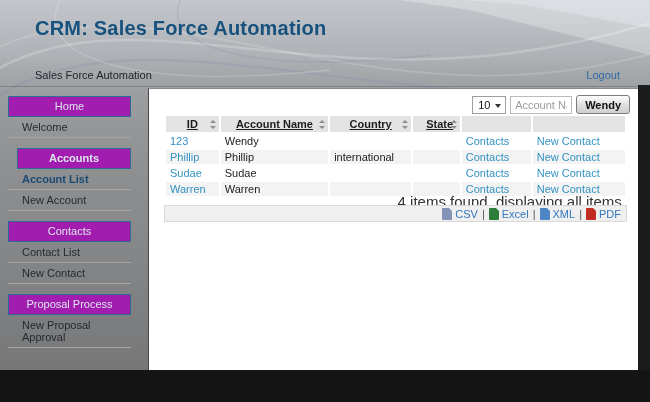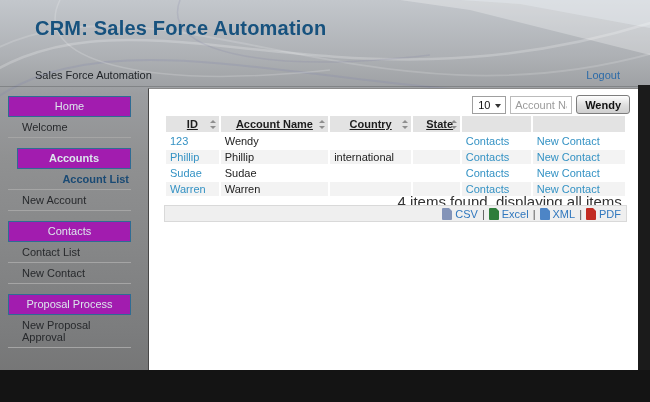--- a/index.html
+++ b/index.html
@@ -37,21 +37,21 @@
   .side-section { margin-bottom:10px; }
   .side-header {
     background:#a21caf; border:1px solid #2f6c93;
     color:#dce6ec; font-size:11px; padding:3px 6px 4px 6px;text-align:center;
   }
   .side-header.active { font-weight:bold;margin-left:9px; }
   .side-item {
     font-size:11px; color:#27292c; padding:4px 2px 4px 14px;
     border-bottom:1px solid #a5a5a5; cursor:pointer;
   }
-  .side-item.active { font-weight:bold; color:#1a4a74;text-align:right; }
+  .side-item.active { font-weight:bold; color:#1a4a74; }
 
   
   .panel {
     position:absolute; left:148px; top:88px; width:490px; height:305px;
     background:#ffffff; border-left:1px solid #474747; border-top:1px solid #8a8a8a;
   }
 
   .controls { position:absolute; top:6px; right:8px; display:flex; align-items:center; gap:4px; }
   .select-box {
     width:34px; height:18px; background:#fff; border:1px solid #9f9f9f;

